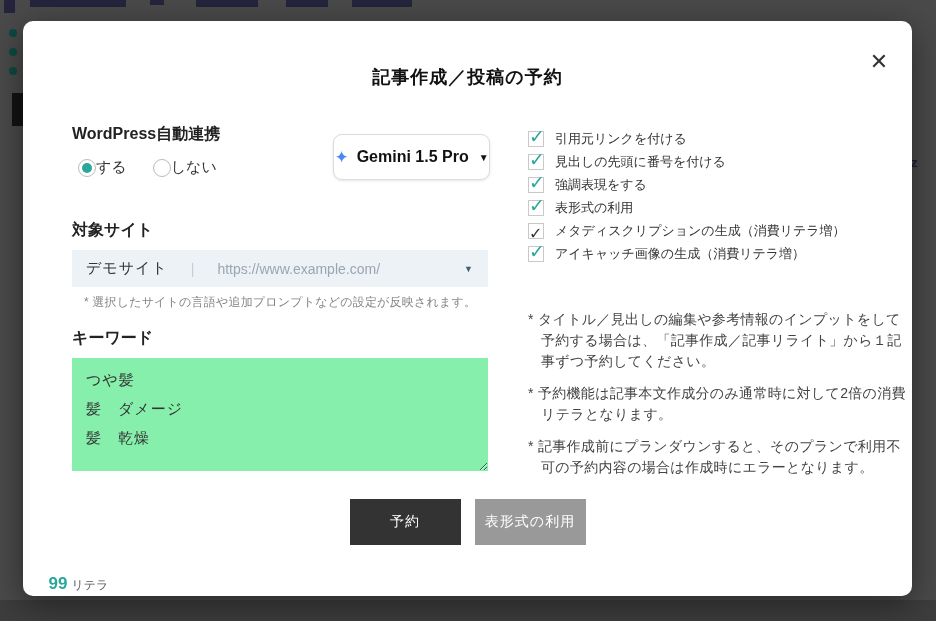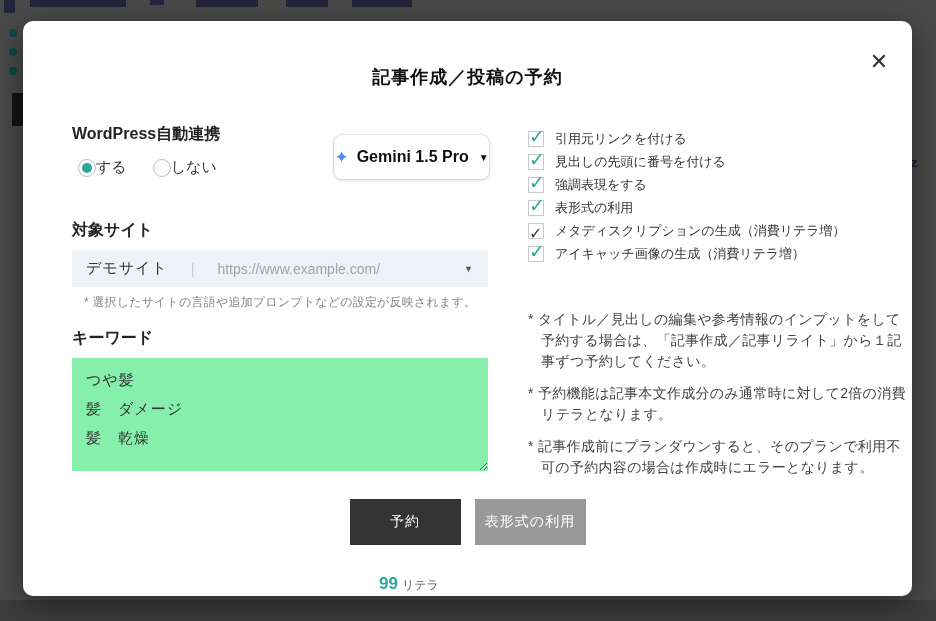--- a/index.html
+++ b/index.html
@@ -96,21 +96,21 @@
     font-size:14px; color:#434343; line-height:21px;
     padding-left:13px; text-indent:-13px; letter-spacing:.3px;
   }
 
   
   .actions { position:absolute; left:0; top:478px; width:100%; display:flex; justify-content:center; gap:14px; }
   .btn { width:111px; height:46px; border:none; color:#fff; font-size:14px; cursor:pointer;
          font-family:"Liberation Sans","DejaVu Sans",sans-serif; letter-spacing:1px; }
   .btn-submit { background:#333333; }
   .btn-cancel { background:#999999; }
-  .cost-row { position:absolute; left:0; top:544px; width:100%; display:flex; justify-content:center; gap:6px; }
+  .cost-row { position:absolute; left:0; top:544px; width:100%; display:flex; justify-content:flex-start; gap:6px; }
   .cost-cell { width:111px; text-align:center; padding-top:9px; }
   .cost-spacer { width:111px; }
   .cost-value { color:#2aa79b; font-size:17px; font-weight:bold; }
   .cost-unit { color:#555; font-size:12px; margin-left:4px; }
 </style>
 </head>
 <body>
 
 <div>
   <div class="bg-frag bg-square"></div>

